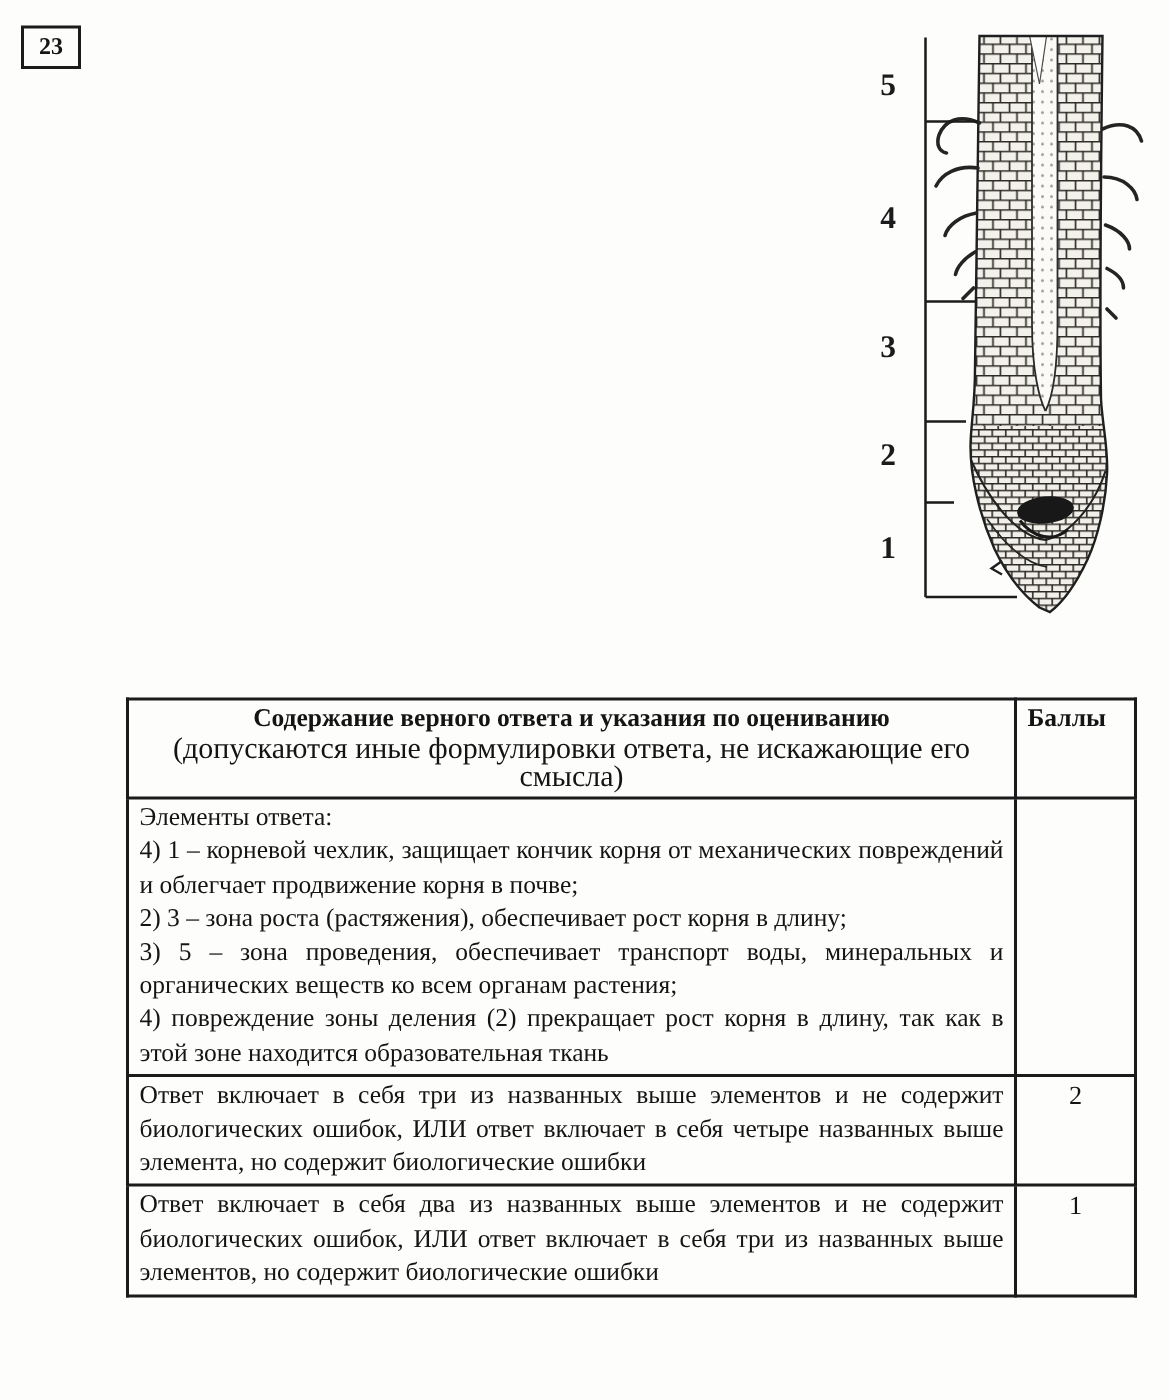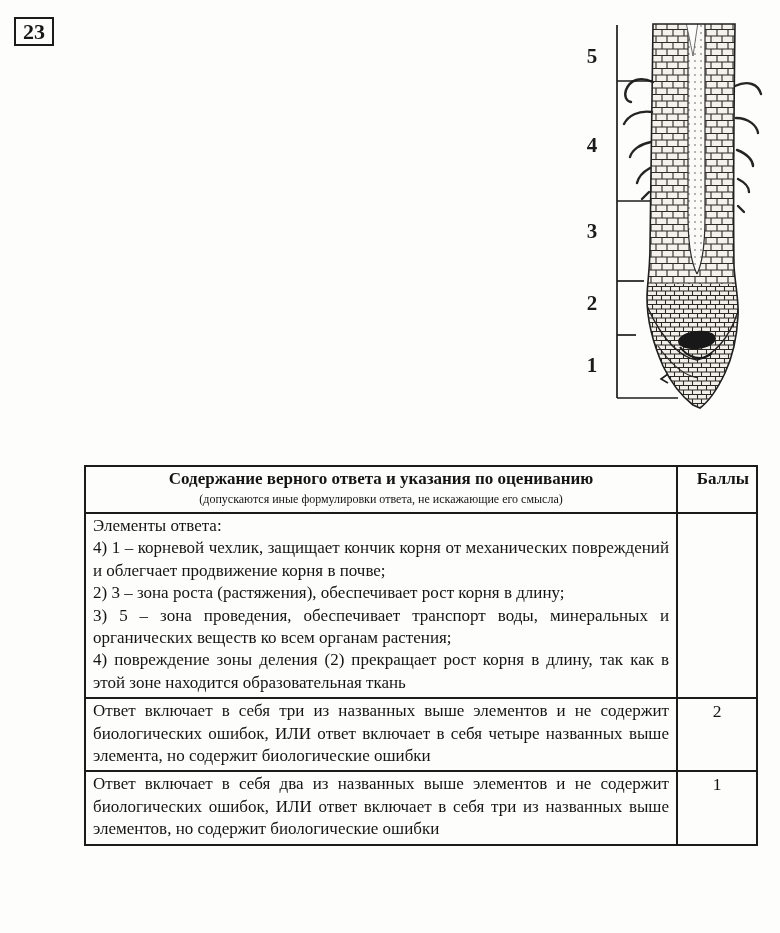--- a/index.html
+++ b/index.html
@@ -10,21 +10,21 @@
     color:#161616;
     font-family:"Liberation Serif","DejaVu Serif",serif;
     overflow:hidden;
   }
   
   .qnum-box{
     position:absolute;left:14px;top:17px;
     width:36px;height:25px;
     border:2px solid #1b1b1b;
     display:flex;align-items:center;justify-content:center;
-    font-weight:bold;font-size:22px;
+    font-weight:bold;font-size:16px;
   }
   
   .qtext{
     position:absolute;left:85px;top:23px;width:447px;
     font-size:17.5px;line-height:22.5px;
   }
   .q-line{white-space:nowrap;}
   .q-line.just{text-align:justify;text-align-last:justify;white-space:normal;}
   
   .figure{position:absolute;left:560px;top:16px;width:220px;height:414px;}
@@ -39,22 +39,22 @@
     border-collapse:collapse;table-layout:fixed;
     font-size:17px;line-height:22.4px;color:#141414;
   }
   .answer-table td,.answer-table th{
     border:2px solid #1b1b1b;
     padding:1px 7px 3px 7px;
     vertical-align:top;
     margin-left:12px;
   }
   .th-title{font-weight:bold;font-size:17px;text-align:center;line-height:22px;}
-  .th-sub{font-weight:normal;font-size:12px;text-align:center;line-height:19px;}
-  .th-score{font-weight:bold;font-size:17px;text-align:right;vertical-align:top;}
+  .th-sub{font-weight:normal;font-size:20px;text-align:center;line-height:19px;}
+  .th-score{font-weight:bold;font-size:17px;text-align:left;vertical-align:top;}
   .cell-content .para{text-align:justify;}
   .cell-score{text-align:center;font-size:17.5px;}
   .bold{font-weight:normal;}
 </style>
 </head>
 <body>
 
 <div class="page">
 
   <div class="qnum-box">

